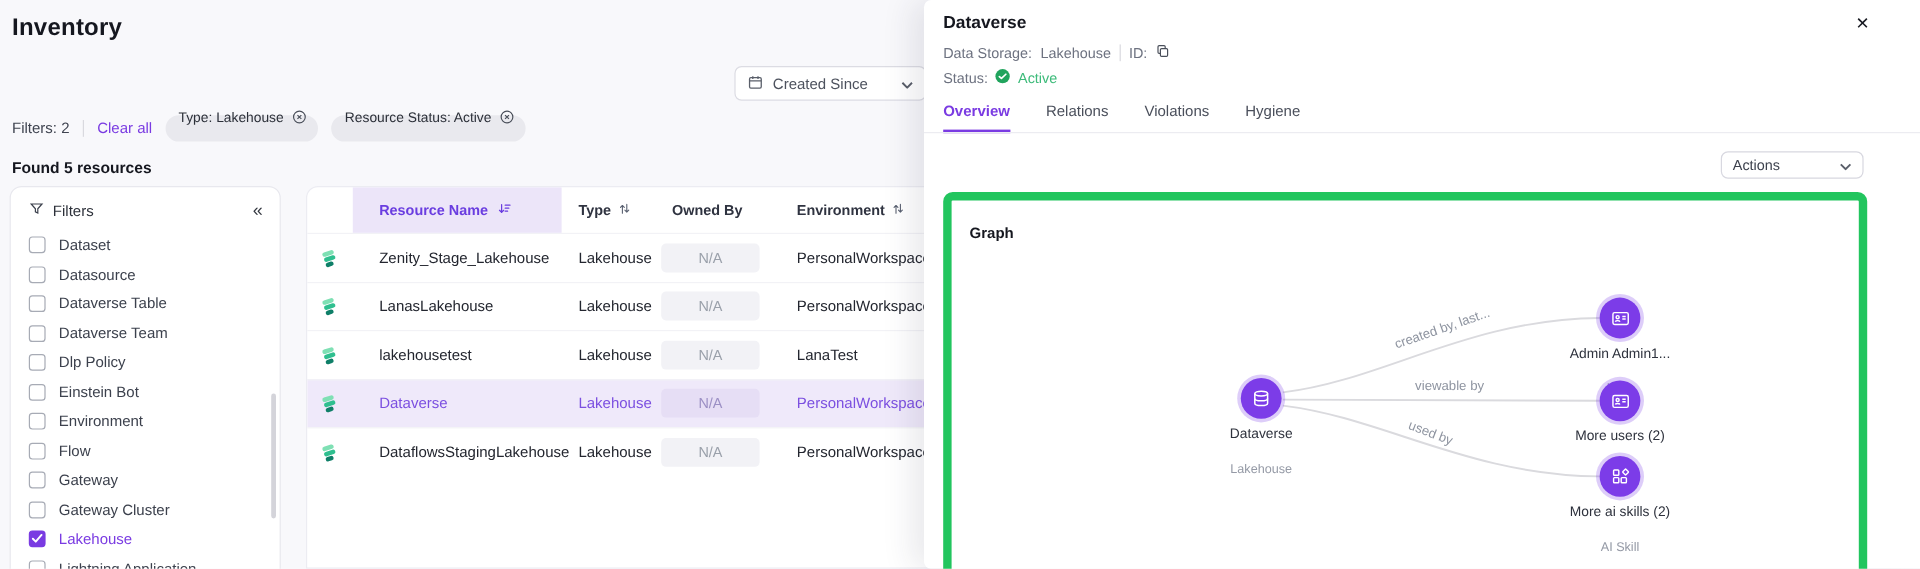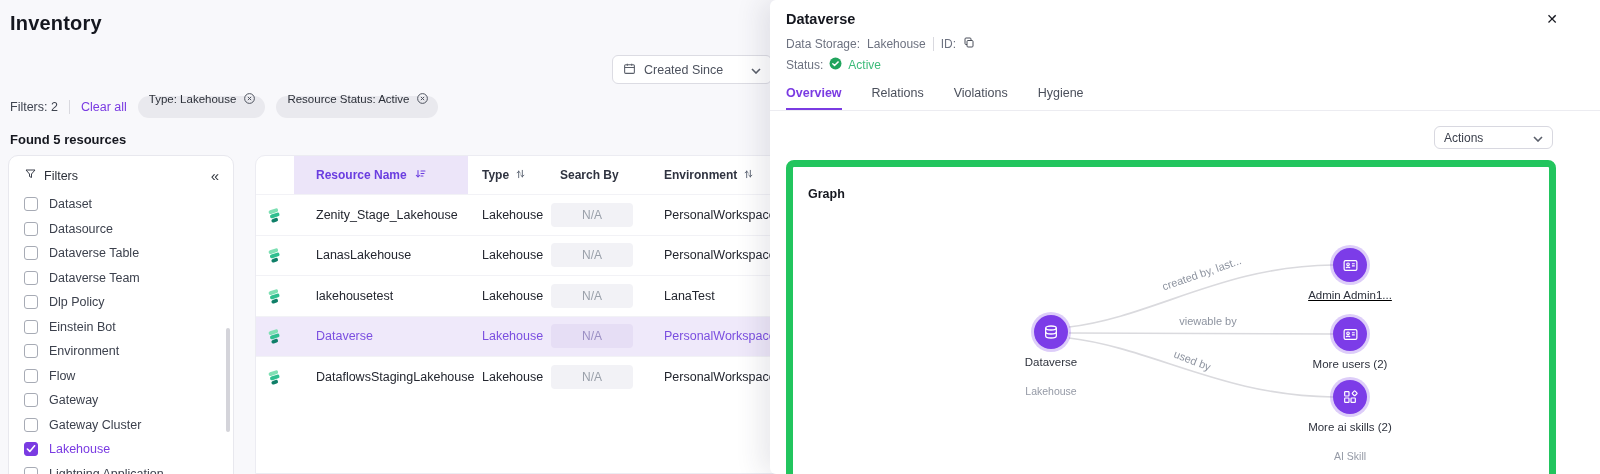--- a/index.html
+++ b/index.html
@@ -194,21 +194,21 @@
               <path d="M13 6h8M13 11h6M13 16h4"></path>
             </svg></span>
       </div>
       <div class="c-type">
         <span>Type</span>
         <span><svg width="11" height="12" viewBox="0 0 24 24" fill="none" stroke="#596070" stroke-width="2" stroke-linecap="round" stroke-linejoin="round">
               <path d="M8 20V6M8 6L4.5 9.5M8 6l3.5 3.5"></path>
               <path d="M16 4v14M16 18l-3.5-3.5M16 18l3.5-3.5"></path>
             </svg></span>
       </div>
-      <div class="c-owned"><span>Search By</span></div>
+      <div class="c-owned"><span>Owned By</span></div>
       <div class="c-env">
         <span>Environment</span>
         <span><svg width="11" height="12" viewBox="0 0 24 24" fill="none" stroke="#596070" stroke-width="2" stroke-linecap="round" stroke-linejoin="round">
               <path d="M8 20V6M8 6L4.5 9.5M8 6l3.5 3.5"></path>
               <path d="M16 4v14M16 18l-3.5-3.5M16 18l3.5-3.5"></path>
             </svg></span>
       </div>
     </div>
 
     <div class="trow">
@@ -358,21 +358,21 @@
             <svg width="16" height="16" viewBox="0 0 24 24" fill="none" stroke="#fff" stroke-width="1.9">
               <ellipse cx="12" cy="6" rx="8" ry="3"></ellipse>
               <path d="M4 6v6c0 1.7 3.6 3 8 3s8-1.3 8-3V6"></path>
               <path d="M4 12v6c0 1.7 3.6 3 8 3s8-1.3 8-3v-6"></path>
             </svg>
           </span>
         <span class="nlabel">Dataverse</span>
         <span class="nsub">Lakehouse</span>
       </div>
 
-      <div class="gnode" style="left:487px;top:81px;text-decoration:underline;">
+      <div class="gnode" style="left:487px;top:81px;">
         <span class="bubble">
             <svg width="17" height="17" viewBox="0 0 24 24" fill="none" stroke="#fff" stroke-width="1.7">
               <rect x="3" y="5" width="18" height="14" rx="2"></rect>
               <circle cx="8.5" cy="10.3" r="1.8"></circle>
               <path d="M5.8 15.6c.6-1.6 4.8-1.6 5.4 0"></path>
               <path d="M14 9.5h4M14 12.5h4"></path>
             </svg>
           </span>
         <span class="nlabel">Admin Admin1...</span>
         <span class="nsub">User</span>

